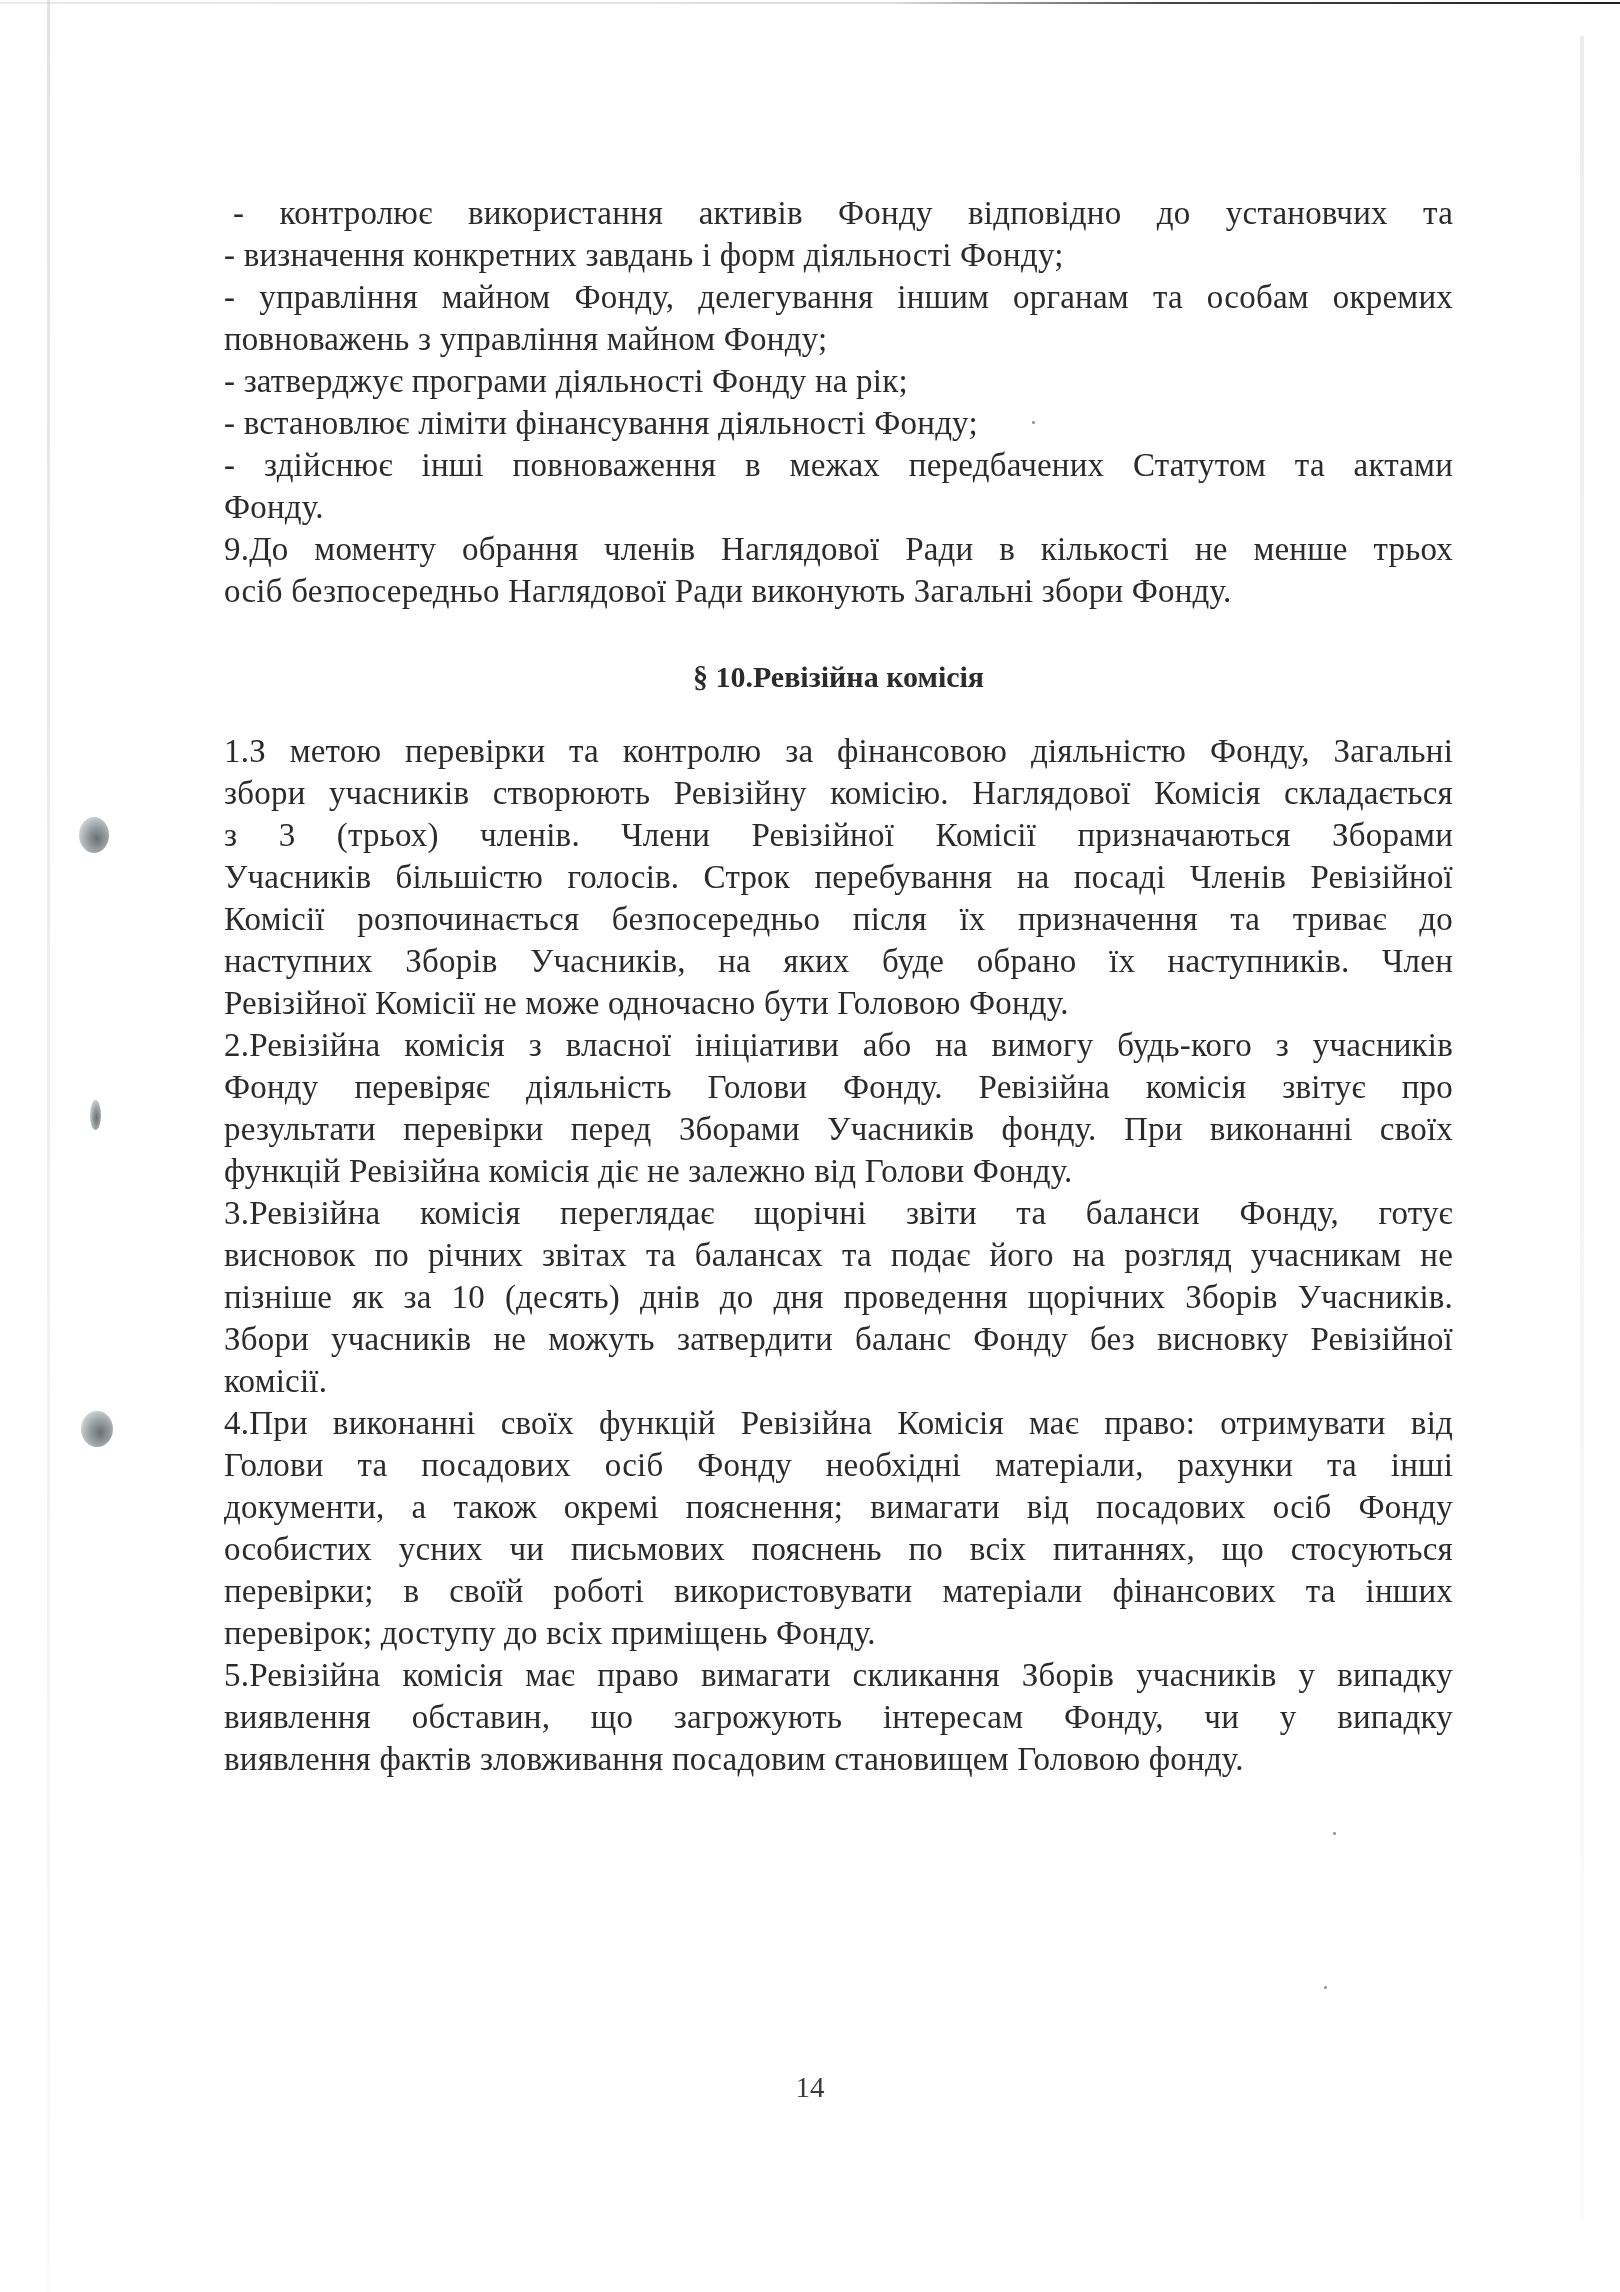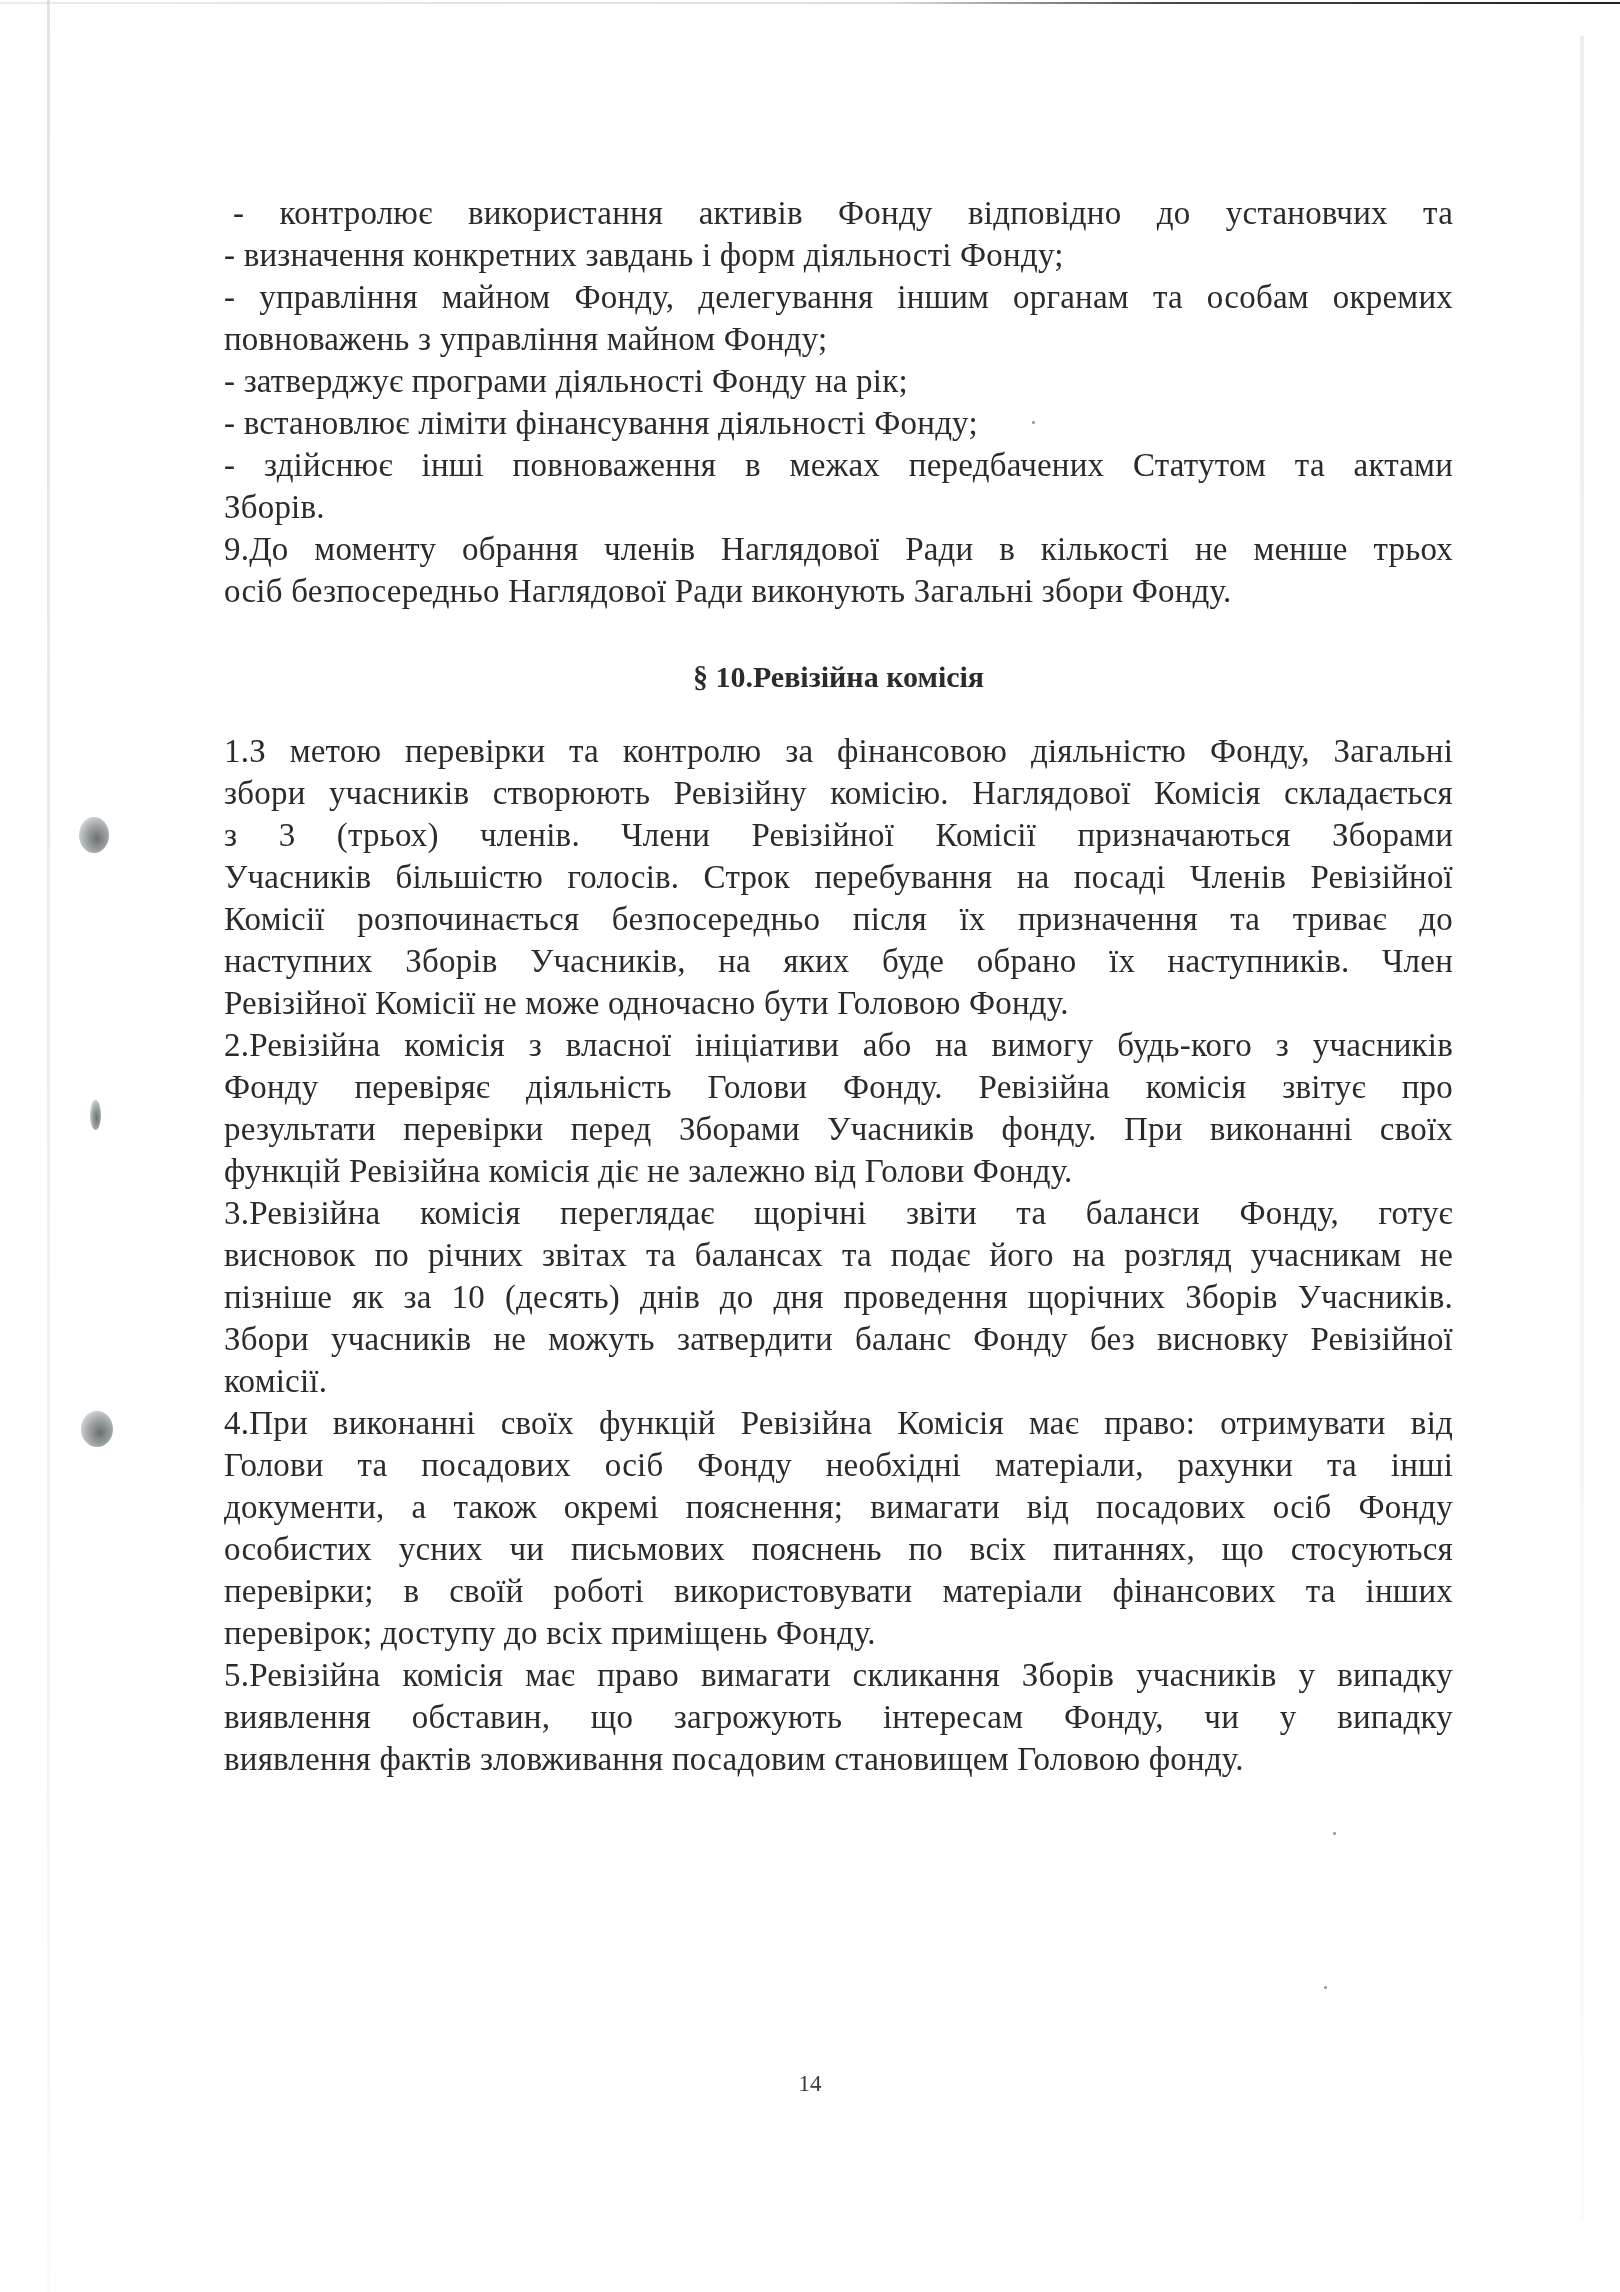--- a/index.html
+++ b/index.html
@@ -78,21 +78,21 @@
       text-align: center;
       margin-top: 44px;
       margin-bottom: 32px;
     }
     .page-number {
       position: absolute;
       left: 0;
       width: 1620px;
       top: 2071px;
       text-align: center;
-      font-size: 23px;
+      font-size: 29px;
       color: #3a3a3a;
     }
     .dot {
       position: absolute;
       width: 2.7px;
       height: 2.7px;
       border-radius: 50%;
       background: #9a9a9a;
     }
   </style>
@@ -124,21 +124,21 @@
       <div class="line last">повноважень з управління майном Фонду;</div>
     </div>
     <div>
       <div class="line last"> - затверджує програми діяльності Фонду на рік;</div>
     </div>
     <div>
       <div class="line last"> - встановлює ліміти фінансування діяльності Фонду;</div>
     </div>
     <div>
       <div class="line">- здійснює інші повноваження в межах передбачених Статутом та актами</div>
-      <div class="line last">Зборів.</div>
+      <div class="line last">Фонду.</div>
     </div>
     <div>
       <div class="line">9.До моменту обрання членів Наглядової Ради в кількості не менше трьох</div>
       <div class="line last">осіб безпосередньо Наглядової Ради виконують Загальні збори Фонду.</div>
     </div>
   </div>
 
   <div class="heading">§ 10.Ревізійна комісія</div>
 
   <div>

